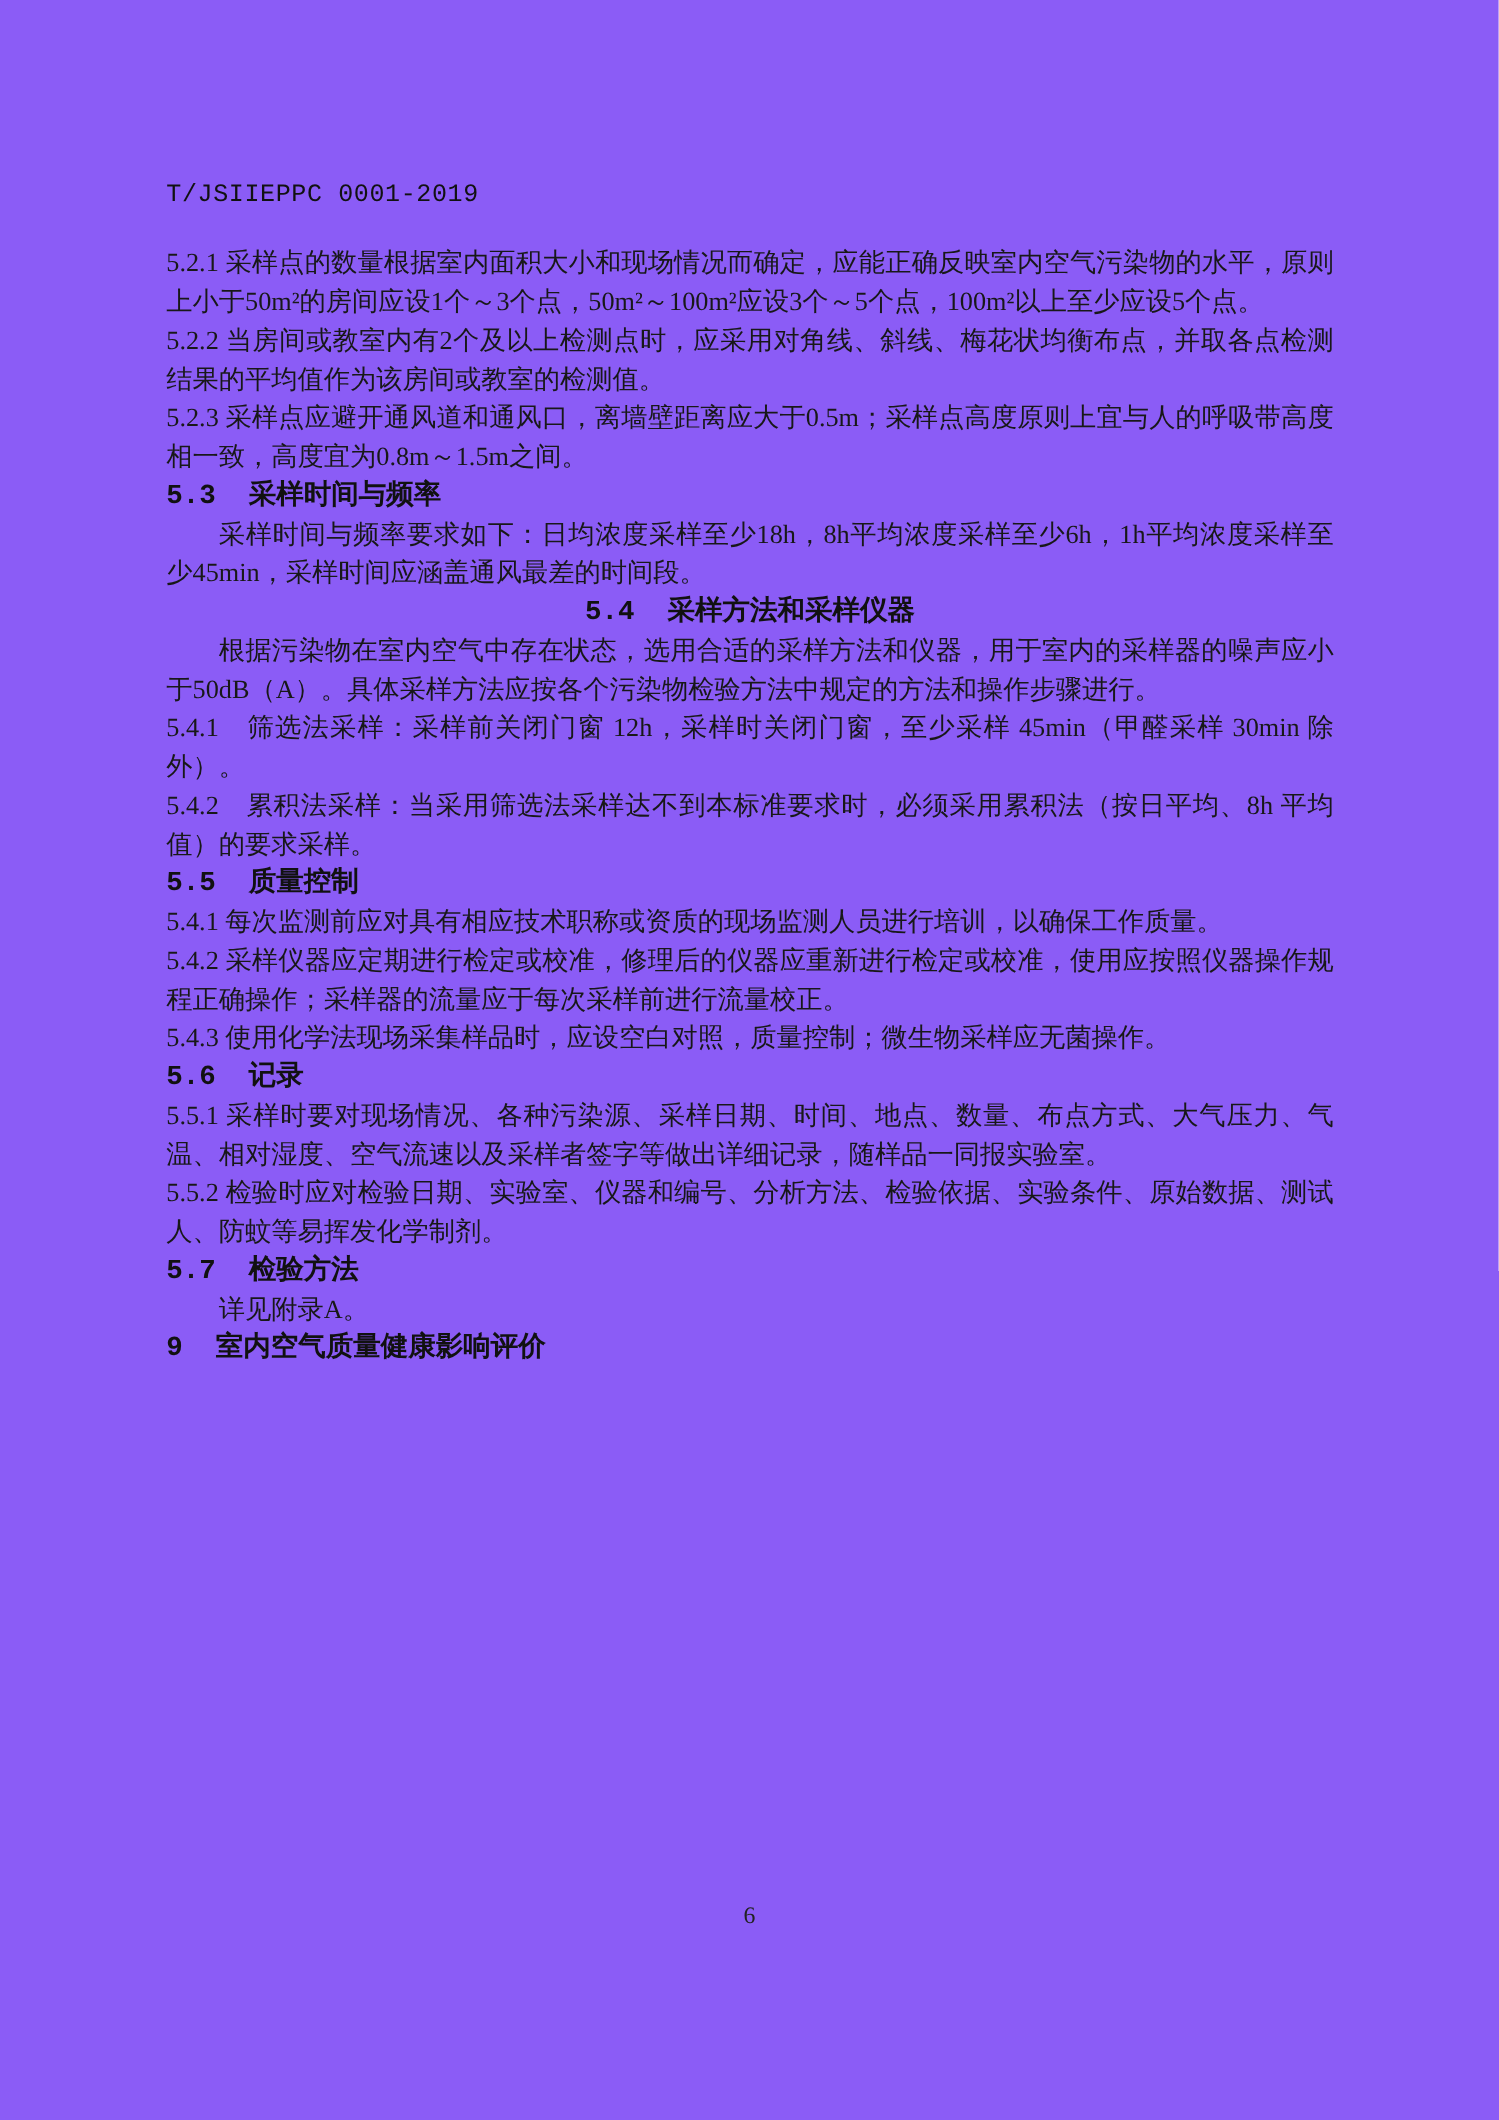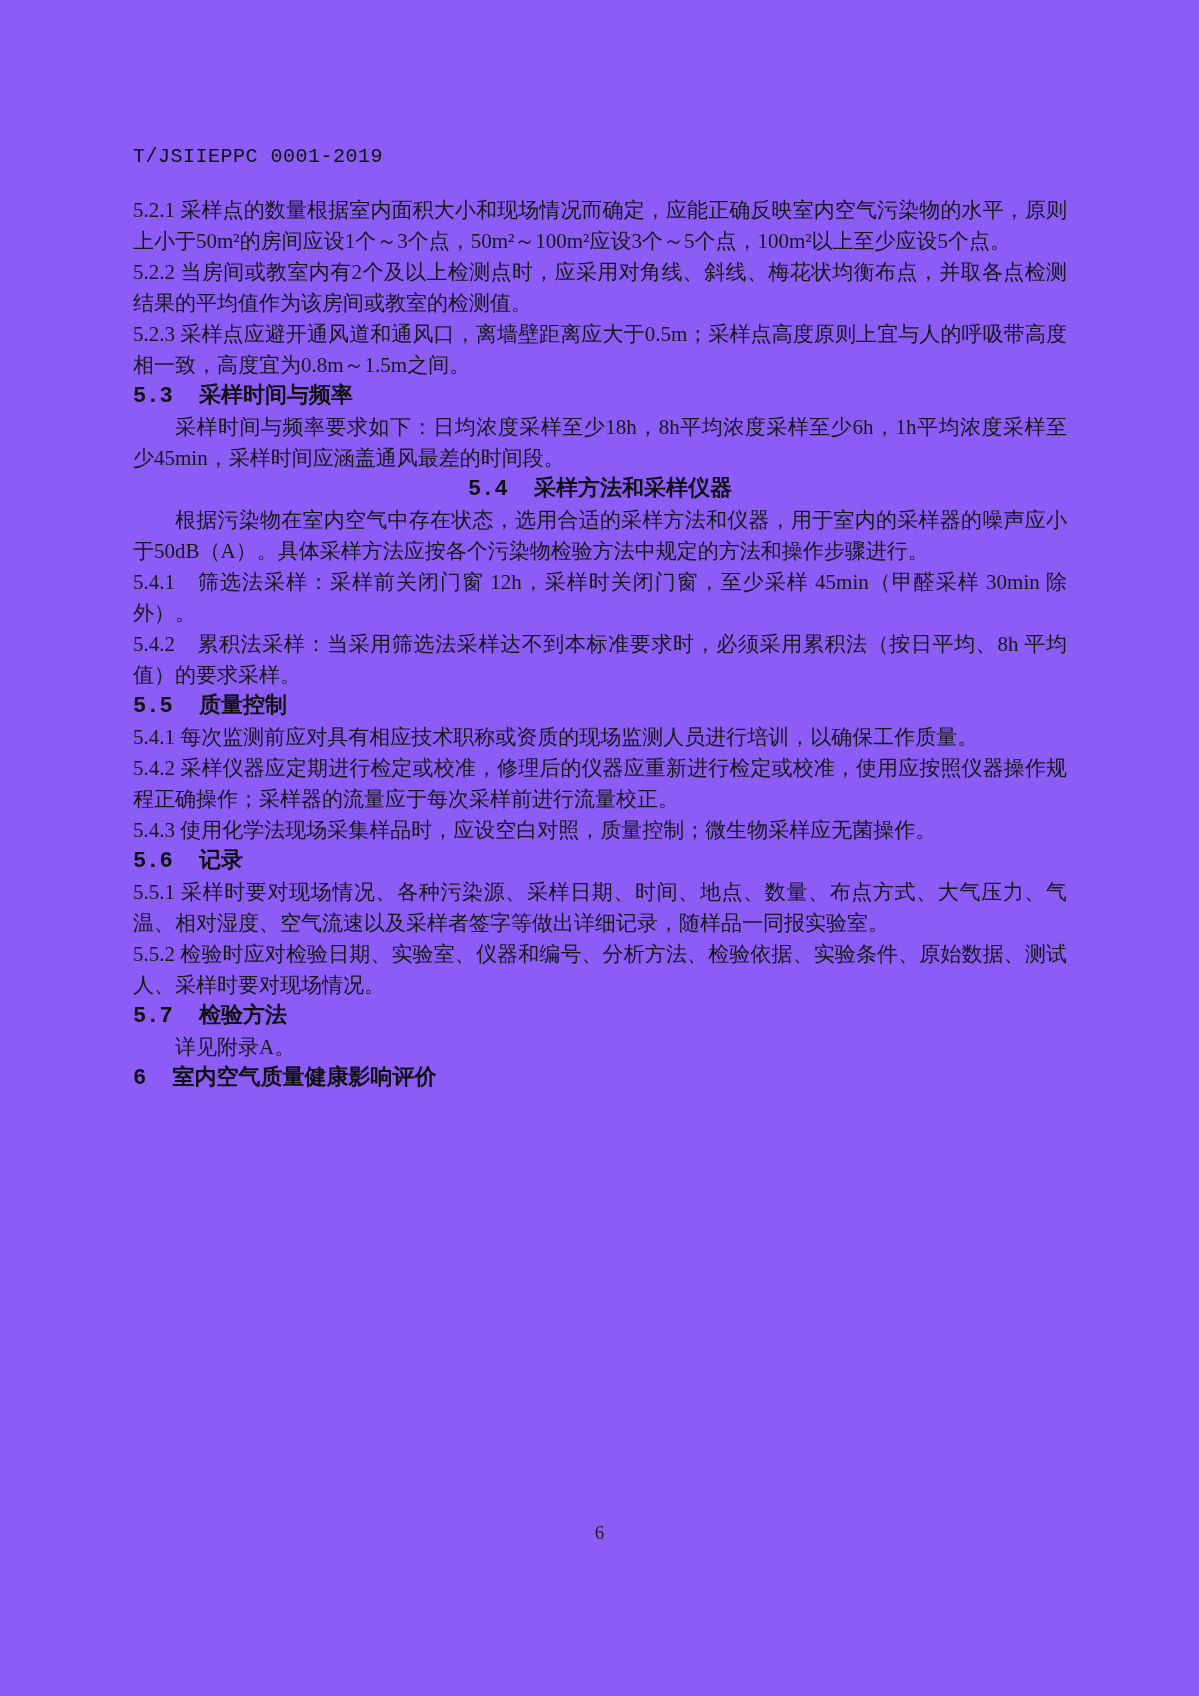--- a/index.html
+++ b/index.html
@@ -90,23 +90,23 @@
   <h3 class="sec-heading mt-h55">5.5  质量控制</h3>
   <div class="clause-group">
     <p class="clause">5.4.1 每次监测前应对具有相应技术职称或资质的现场监测人员进行培训，以确保工作质量。</p>
     <p class="clause">5.4.2 采样仪器应定期进行检定或校准，修理后的仪器应重新进行检定或校准，使用应按照仪器操作规程正确操作；采样器的流量应于每次采样前进行流量校正。</p>
     <p class="clause">5.4.3 使用化学法现场采集样品时，应设空白对照，质量控制；微生物采样应无菌操作。</p>
   </div>
 
   <h3 class="sec-heading mt-h56">5.6  记录</h3>
   <div class="clause-group">
     <p class="clause">5.5.1 采样时要对现场情况、各种污染源、采样日期、时间、地点、数量、布点方式、大气压力、气温、相对湿度、空气流速以及采样者签字等做出详细记录，随样品一同报实验室。</p>
-    <p class="clause">5.5.2 检验时应对检验日期、实验室、仪器和编号、分析方法、检验依据、实验条件、原始数据、测试人、采样时要对现场情况。</p>
+    <p class="clause">5.5.2 检验时应对检验日期、实验室、仪器和编号、分析方法、检验依据、实验条件、原始数据、测试人、防蚊等易挥发化学制剂。</p>
   </div>
 
   <h3 class="sec-heading mt-h57">5.7  检验方法</h3>
   <p class="indent-para">详见附录A。</p>
 
-  <h3 class="sec-heading mt-h6">6  室内空气质量健康影响评价</h3>
+  <h3 class="sec-heading mt-h6">9  室内空气质量健康影响评价</h3>
 
   <div class="page-footer">6</div>
 
 </div>
 
 </body></html>

